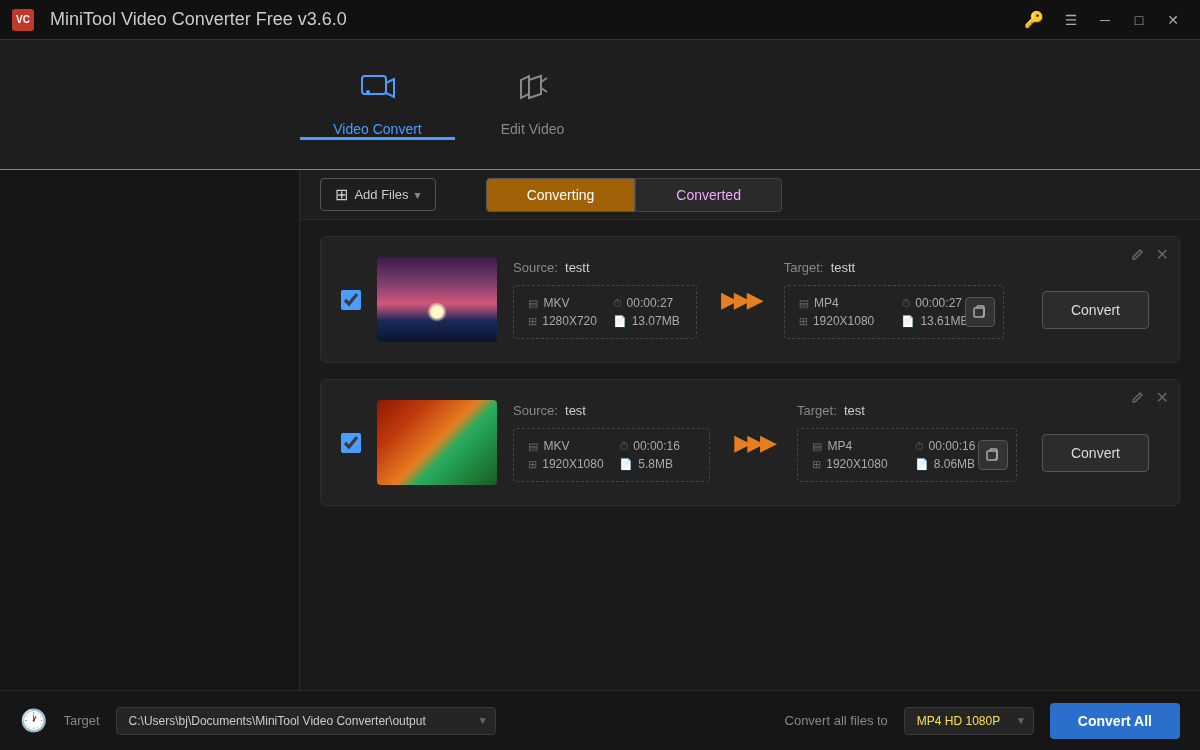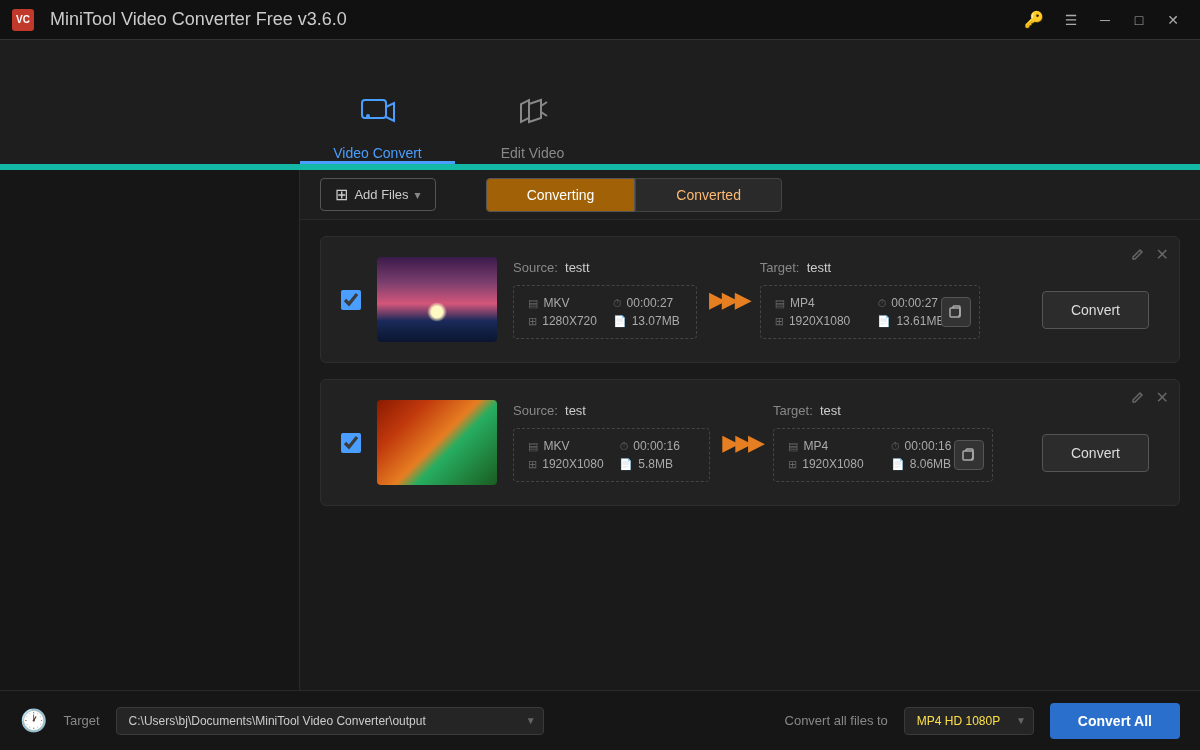--- a/index.html
+++ b/index.html
@@ -66,22 +66,22 @@
       color: #e67e22;
       font-size: 16px;
       margin-right: 8px;
     }
 
     
     .nav-bar {
       height: 130px;
       background: #1e1e1e;
       display: flex;
-      align-items: flex-end;
-      border-bottom: 6px solid #14b8a6;
+      align-items: center;
+      border-bottom: 1px solid #14b8a6;
     }
     .nav-left-space {
       width: 300px;
       background: #161616;
       border-right: 1px solid #2a2a2a;
     }
     .nav-tabs {
       display: flex;
       align-items: stretch;
       flex: 1;
@@ -129,21 +129,21 @@
       display: flex;
       align-items: center;
       margin-left: 40px;
     }
     .convert-tab {
       padding: 8px 40px;
       cursor: pointer;
       font-size: 14px;
       font-weight: 500;
       border: 1px solid #444;
-      color: #fdba74;
+      color: #f0abfc;
       background: #2a2a2a;
     }
     .convert-tab:first-child {
       border-radius: 4px 0 0 4px;
     }
     .convert-tab:last-child {
       border-radius: 0 4px 4px 0;
     }
     .convert-tab.active {
       background: #a16207;
@@ -203,21 +203,21 @@
       border-radius: 50%;
     }
     
     .thumb-2 {
       background: linear-gradient(135deg, #8B1a00 0%, #c0390c 25%, #e67e22 50%, #27ae60 60%, #1a5c20 100%);
     }
 
     .file-info {
       flex: 1;
       display: flex;
-      gap: 8px;
+      gap: 20px;
       align-items: center;
     }
     .source-section {
       display: flex;
       flex-direction: column;
       gap: 6px;
     }
     .section-label {
       font-size: 13px;
       color: #888;
@@ -341,21 +341,21 @@
       color: #888;
       white-space: nowrap;
     }
     .output-path-input {
       background: #252525;
       border: 1px solid #3a3a3a;
       border-radius: 4px;
       color: #ccc;
       padding: 6px 12px;
       font-size: 12px;
-      width: 428px;
+      width: 380px;
       outline: none;
     }
     .output-path-wrapper {
       position: relative;
       display: flex;
       align-items: center;
     }
     .output-dropdown-arrow {
       position: absolute;
       right: 8px;

